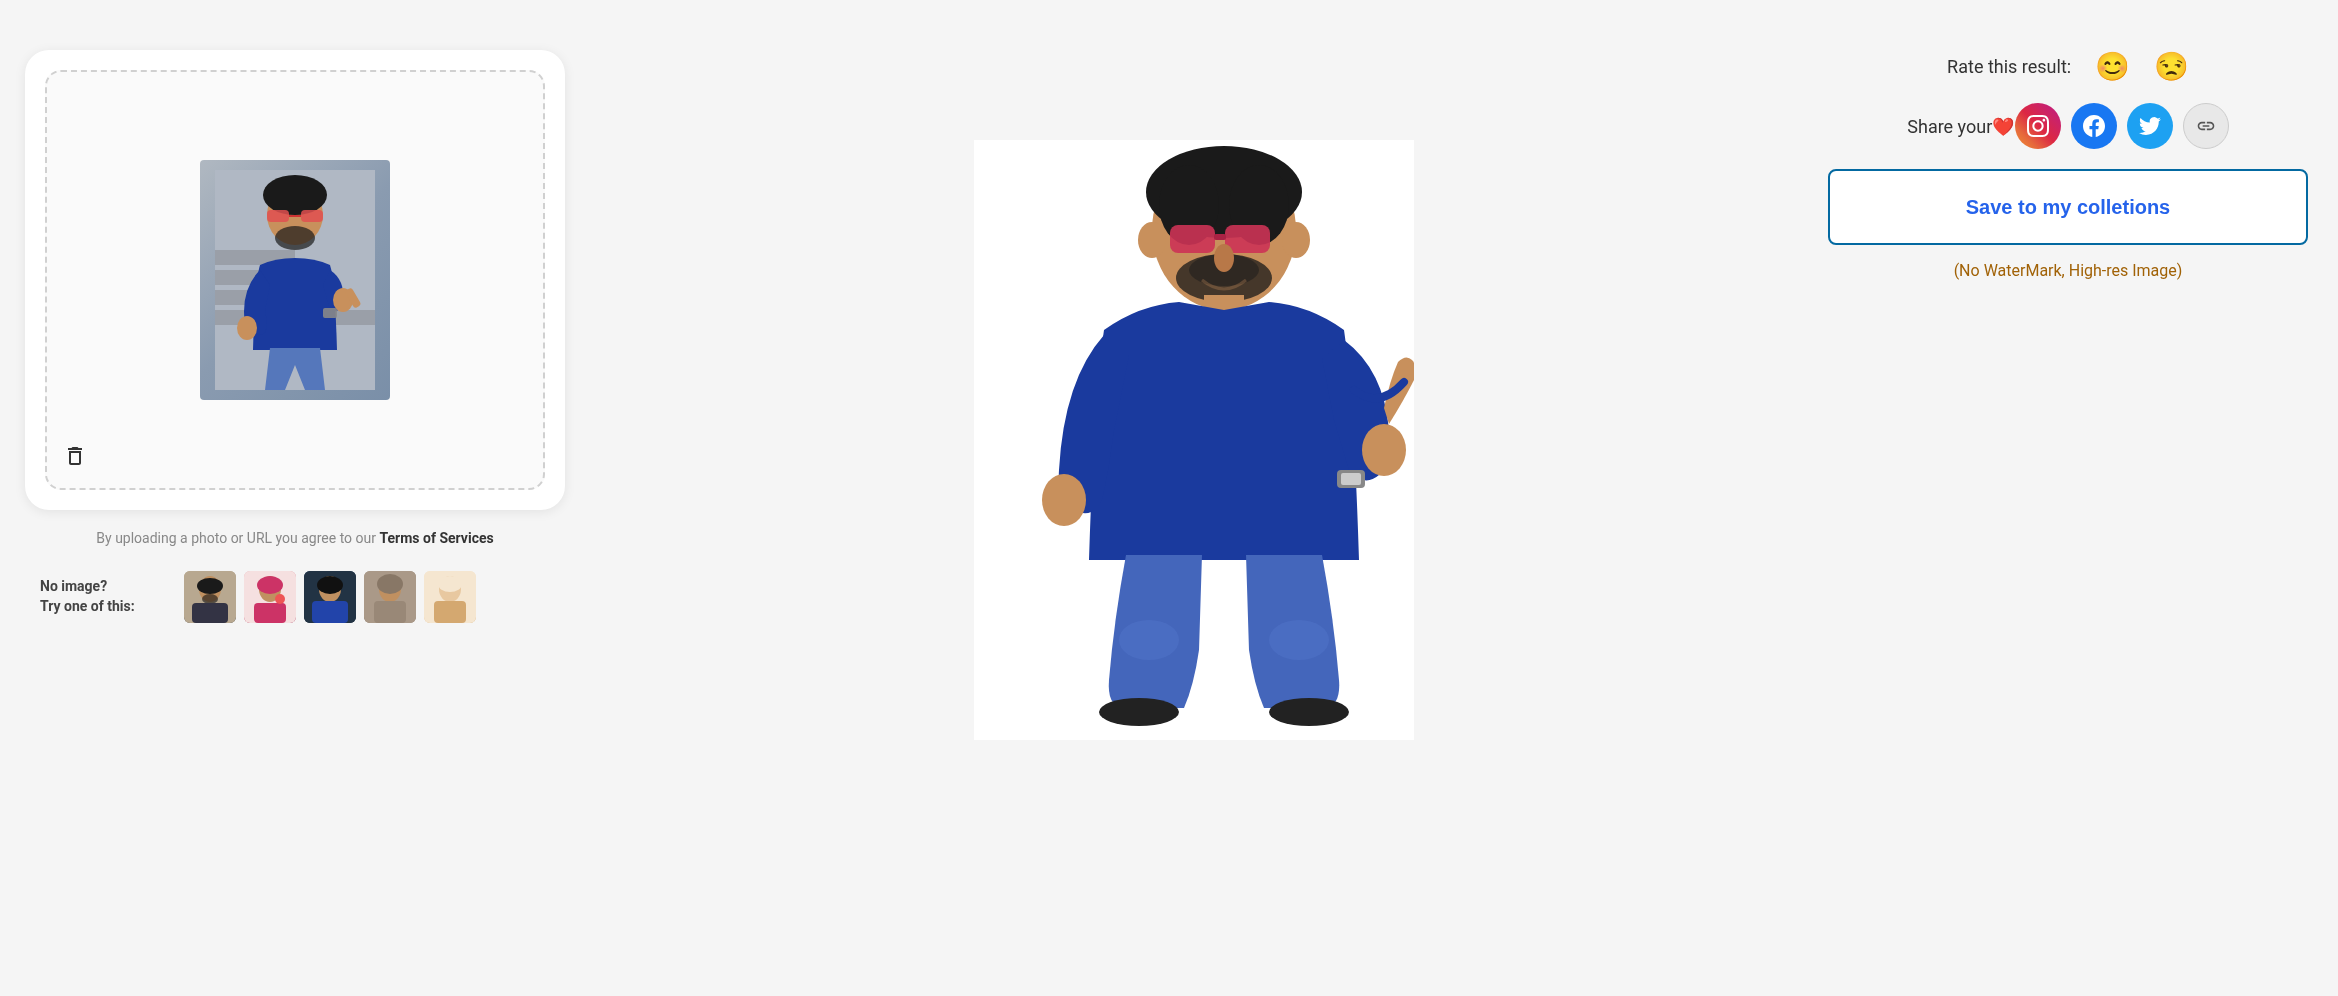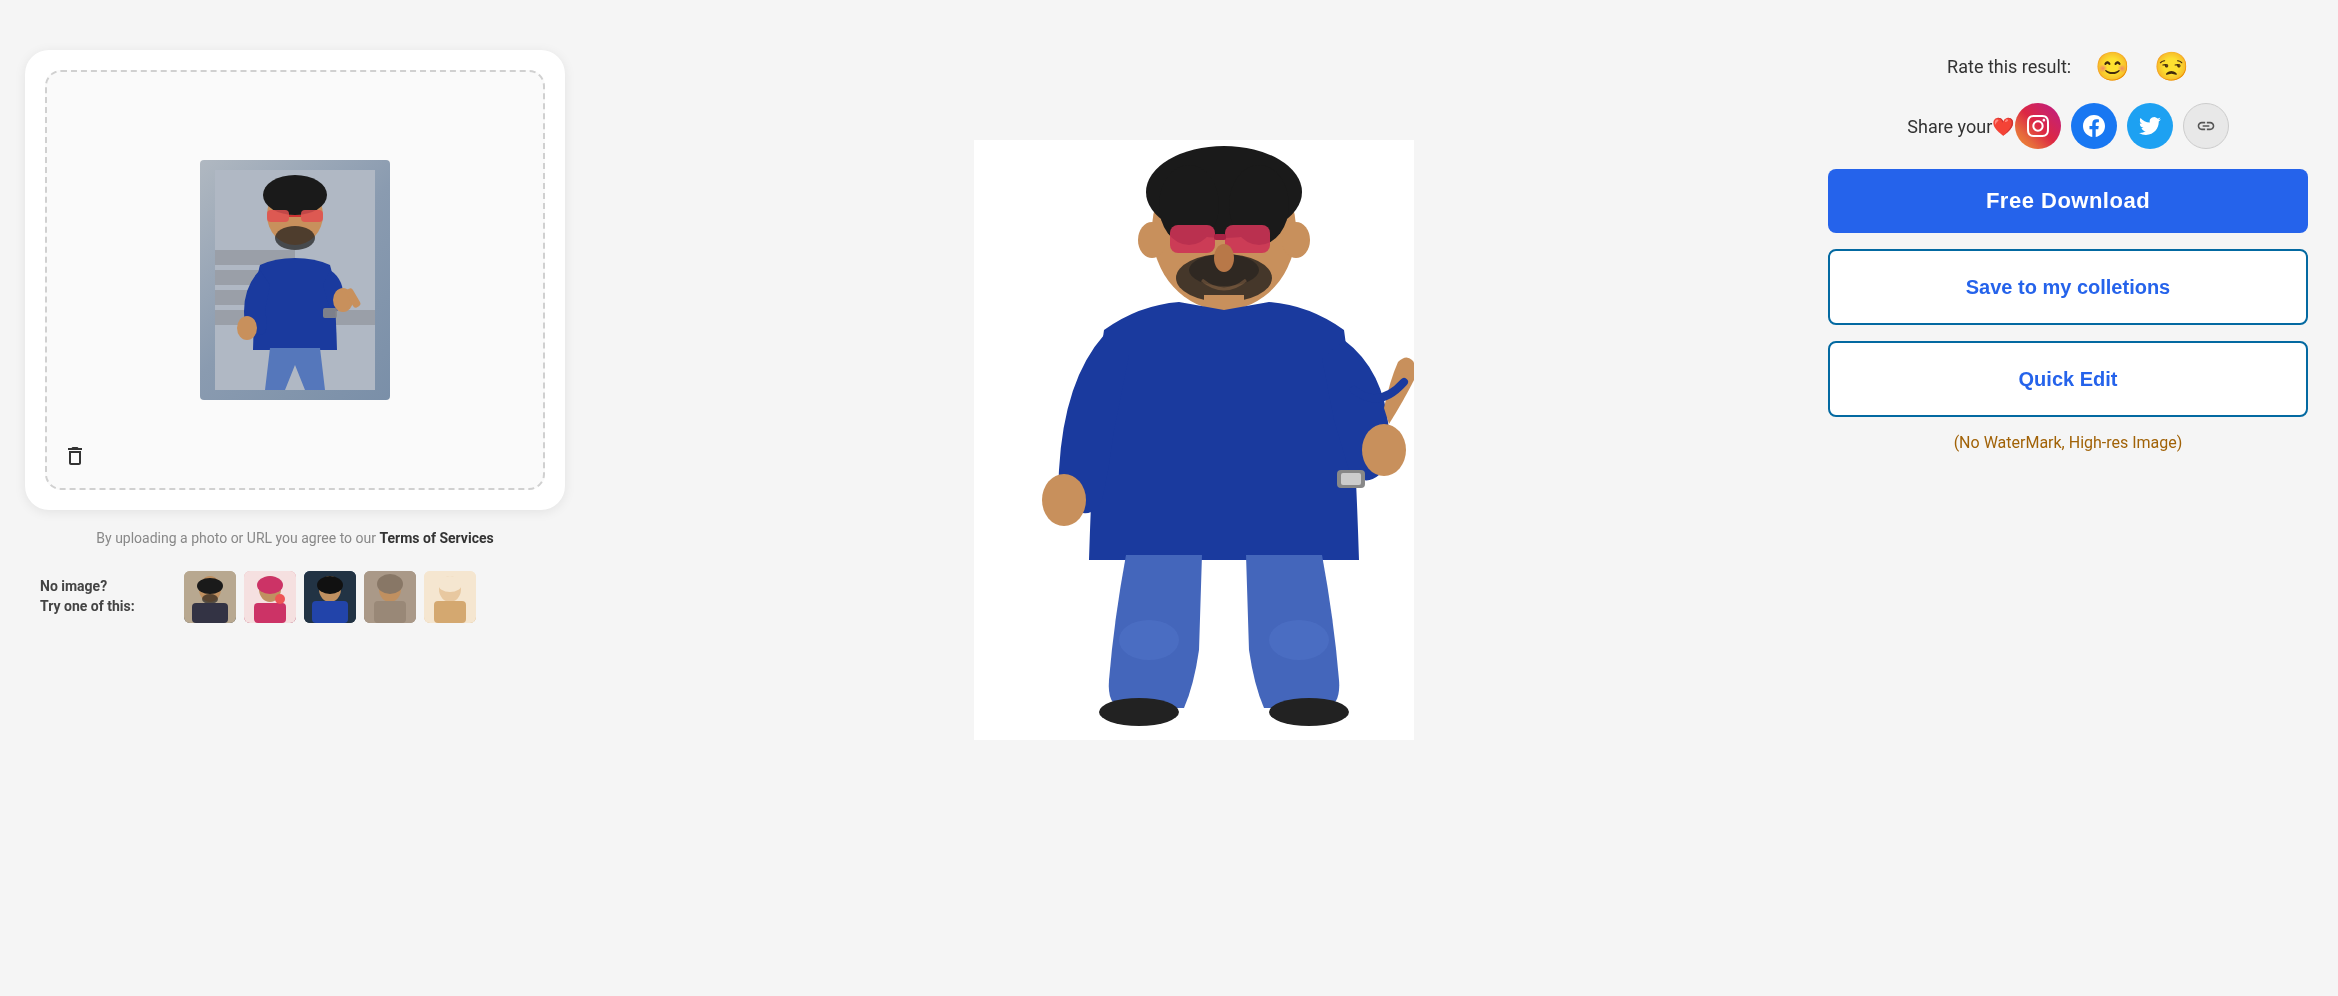--- a/index.html
+++ b/index.html
@@ -480,25 +480,23 @@
           </svg>
         </div>
         <div class="social-icon social-link">
           <svg width="20" height="20" viewBox="0 0 24 24" fill="#555">
             <path d="M3.9 12c0-1.71 1.39-3.1 3.1-3.1h4V7H7c-2.76 0-5 2.24-5 5s2.24 5 5 5h4v-1.9H7c-1.71 0-3.1-1.39-3.1-3.1zM8 13h8v-2H8v2zm9-6h-4v1.9h4c1.71 0 3.1 1.39 3.1 3.1s-1.39 3.1-3.1 3.1h-4V17h4c2.76 0 5-2.24 5-5s-2.24-5-5-5z"></path>
           </svg>
         </div>
       </div>
     </div>
 
-    <button class="btn-free-download">Free Download</button>
 
     <button class="btn-outline">Save to my colletions</button>
 
-    <button class="btn-outline">Quick Edit</button>
 
 
     <p class="no-watermark-text">(No WaterMark, High-res Image)</p>
 
 
   </div>
 
 </div>
 
 </body></html>

